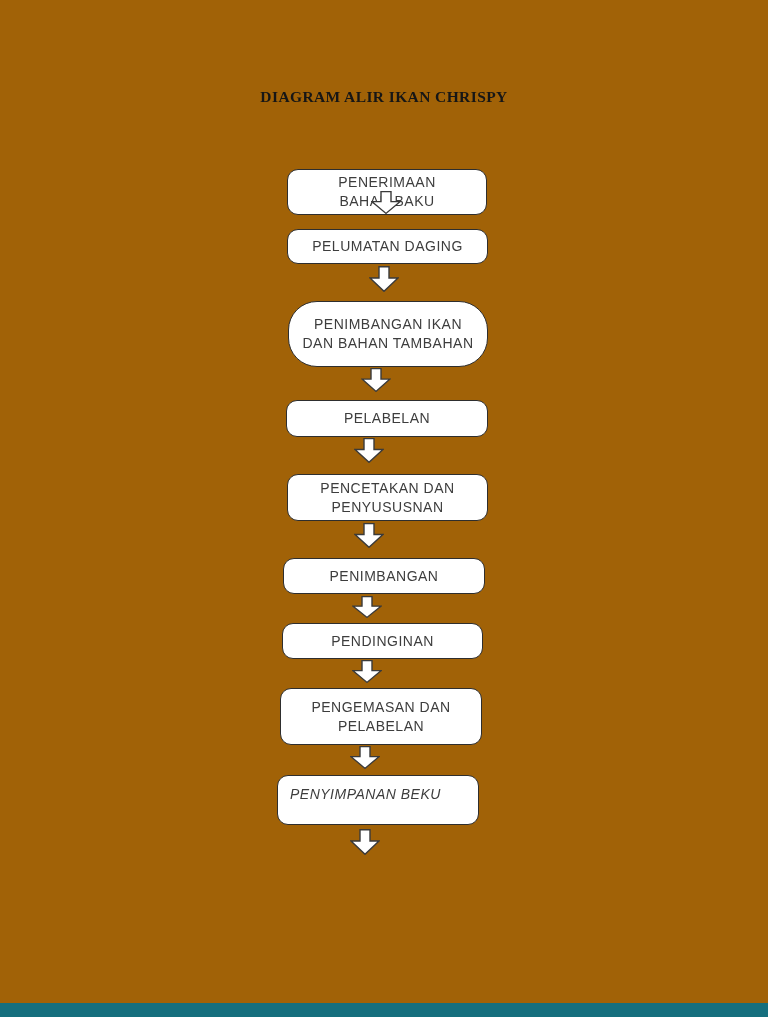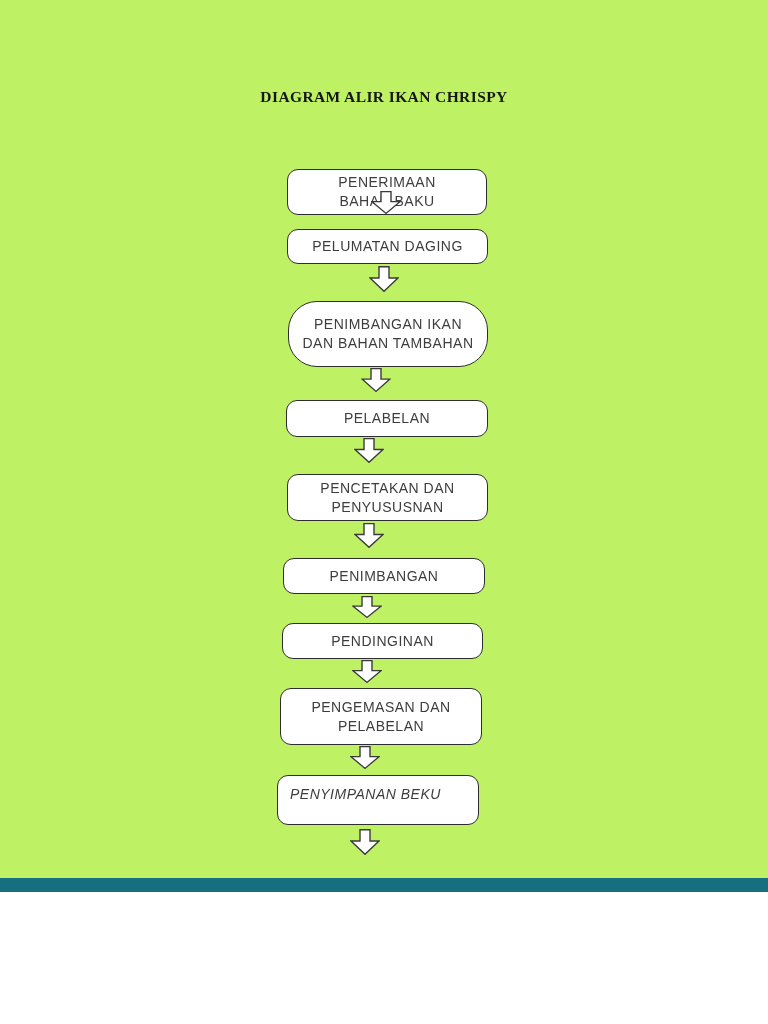--- a/index.html
+++ b/index.html
@@ -1,20 +1,20 @@
 <!DOCTYPE html>
 <html><head>
 <meta charset="utf-8">
 <style>
   html, body { margin: 0; padding: 0; background: #ffffff; }
   #page {
     position: relative;
     width: 768px;
-    height: 892px;
-    background: #bef264;
+    height: 1017px;
+    background: #a16207;
     overflow: hidden;
     font-family: "Liberation Sans", sans-serif;
   }
   #title {
     position: absolute;
     left: 0; right: 0; top: 88px;
     text-align: center;
     font-family: "Liberation Serif", serif;
     font-weight: bold;
     font-size: 15.5px;

